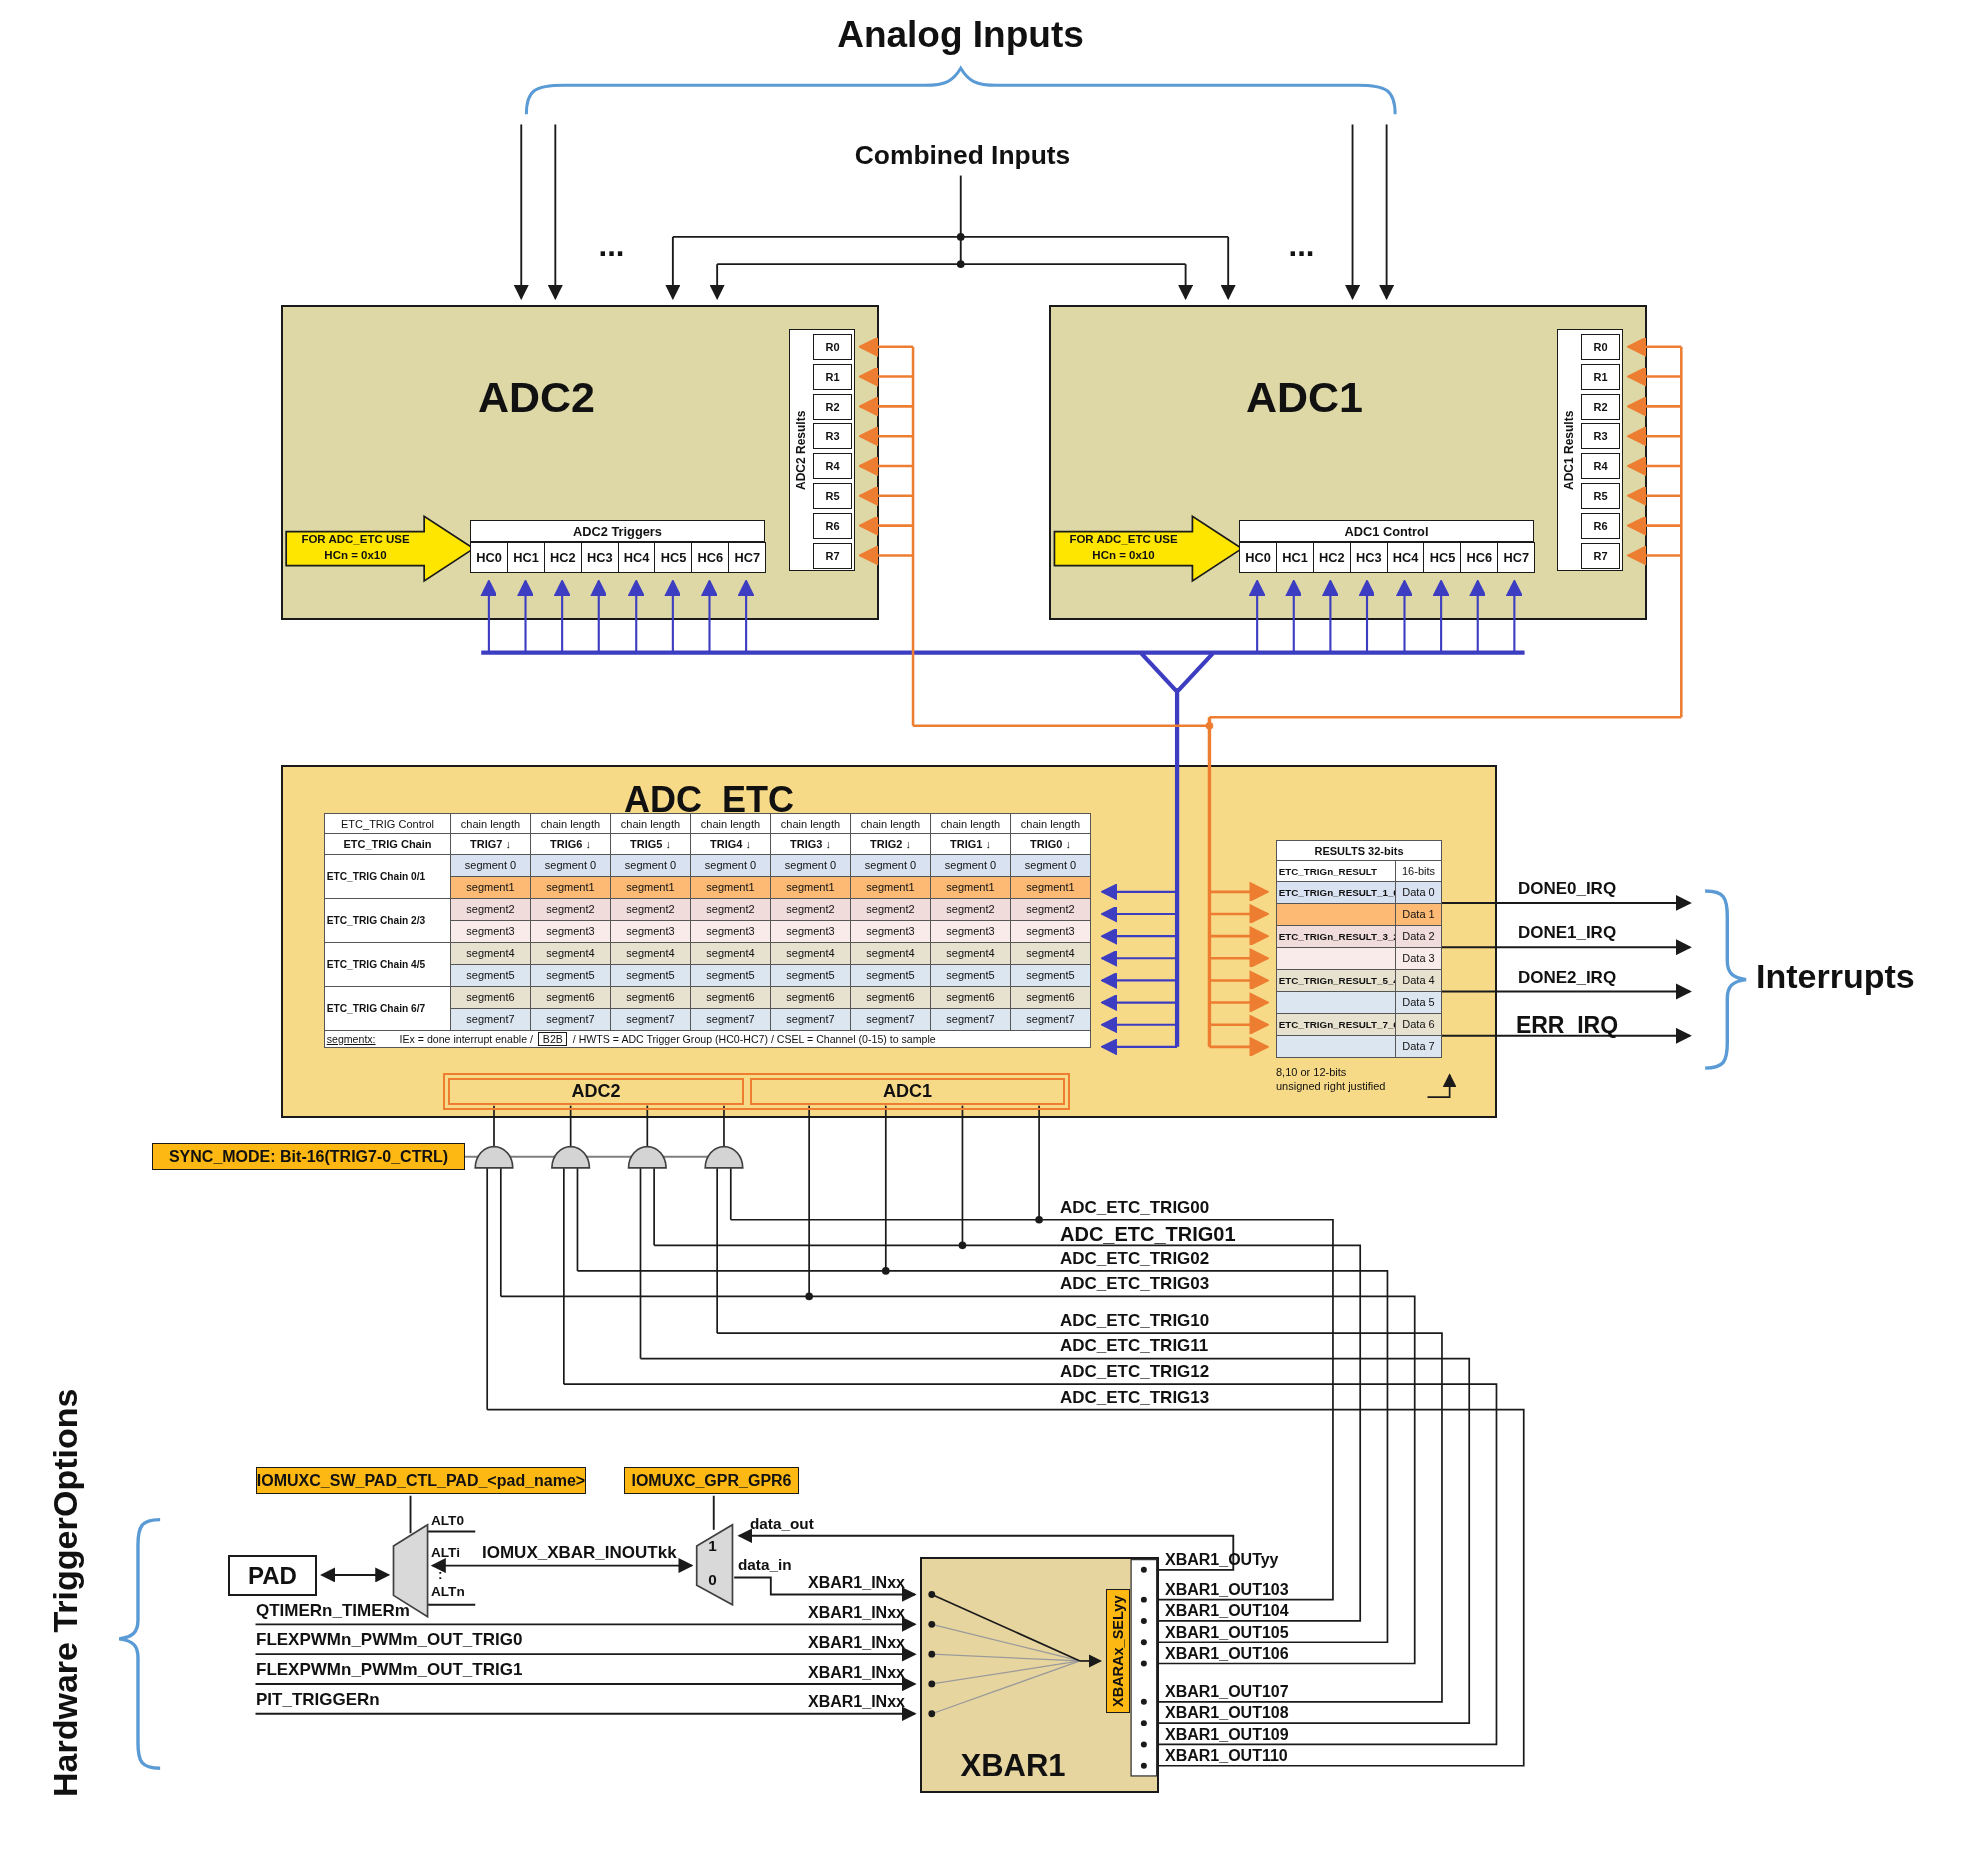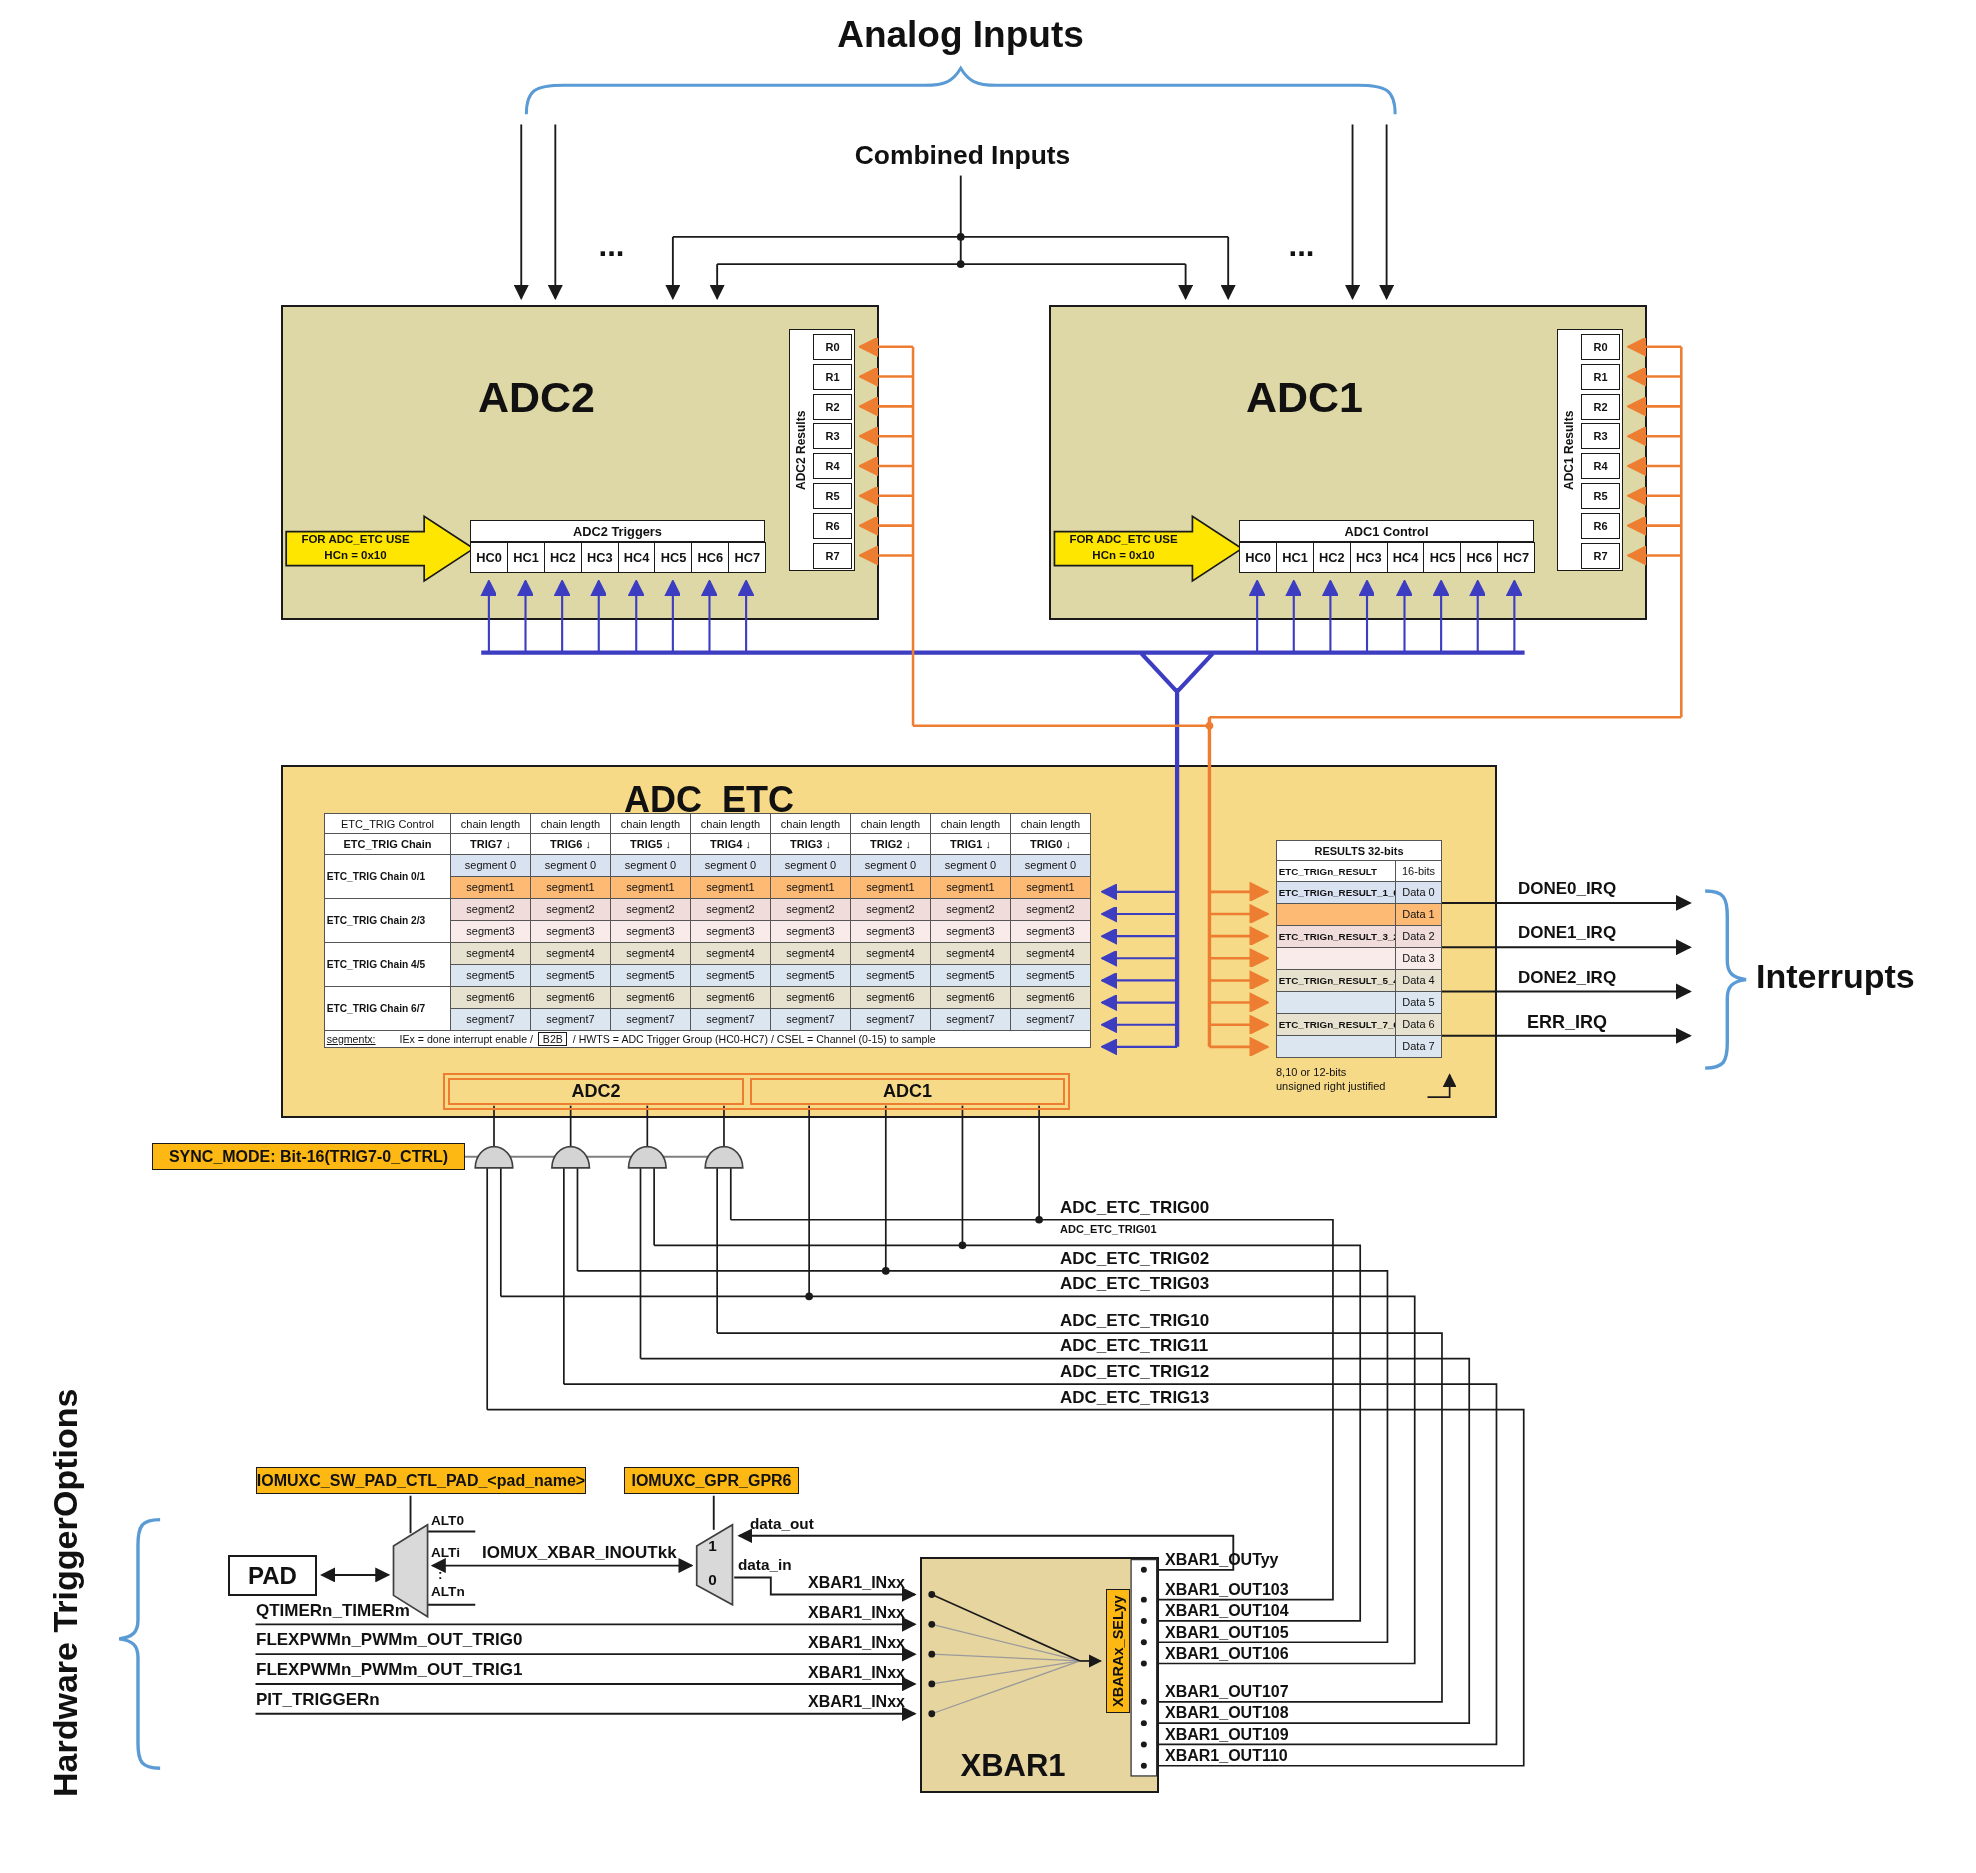--- a/index.html
+++ b/index.html
@@ -477,26 +477,26 @@
   <div class="obox" style="left:448px;top:1078px;width:296px;height:27px">
     <div class="oboxlbl">ADC2</div>
   </div>
   <div class="obox" style="left:750px;top:1078px;width:315px;height:27px">
     <div class="oboxlbl">ADC1</div>
   </div>
 
   <div class="lbl c" style="left:1465px;top:879px;width:204px;font-size:17px">DONE0_IRQ</div>
   <div class="lbl c" style="left:1465px;top:923px;width:204px;font-size:17px">DONE1_IRQ</div>
   <div class="lbl c" style="left:1465px;top:968px;width:204px;font-size:17px">DONE2_IRQ</div>
-  <div class="lbl c" style="left:1465px;top:1012px;width:204px;font-size:18px">ERR_IRQ</div>
+  <div class="lbl c" style="left:1465px;top:1012px;width:204px;font-size:23px">ERR_IRQ</div>
   <div class="lbl" style="left:1756px;top:957px;width:213px;font-size:34px">Interrupts</div>
 
   <div class="amber" style="left:152px;top:1143px;width:313px;height:27px;font-size:16px">SYNC_MODE: Bit-16(TRIG7-0_CTRL)</div>
   <div class="lbl" style="left:1060px;top:1198px;font-size:17px">ADC_ETC_TRIG00</div>
-  <div class="lbl" style="left:1060px;top:1223px;font-size:11px">ADC_ETC_TRIG01</div>
+  <div class="lbl" style="left:1060px;top:1223px;font-size:20px">ADC_ETC_TRIG01</div>
   <div class="lbl" style="left:1060px;top:1249px;font-size:17px">ADC_ETC_TRIG02</div>
   <div class="lbl" style="left:1060px;top:1274px;font-size:17px">ADC_ETC_TRIG03</div>
   <div class="lbl" style="left:1060px;top:1311px;font-size:17px">ADC_ETC_TRIG10</div>
   <div class="lbl" style="left:1060px;top:1336px;font-size:17px">ADC_ETC_TRIG11</div>
   <div class="lbl" style="left:1060px;top:1362px;font-size:17px">ADC_ETC_TRIG12</div>
   <div class="lbl" style="left:1060px;top:1388px;font-size:17px">ADC_ETC_TRIG13</div>
 
   <div class="vtext abs c" style="left:19px;top:1388px;width:94px;height:409px;font-size:34px;line-height:1.15">
     <div>Hardware Trigger</div>
     <div>Options</div>

